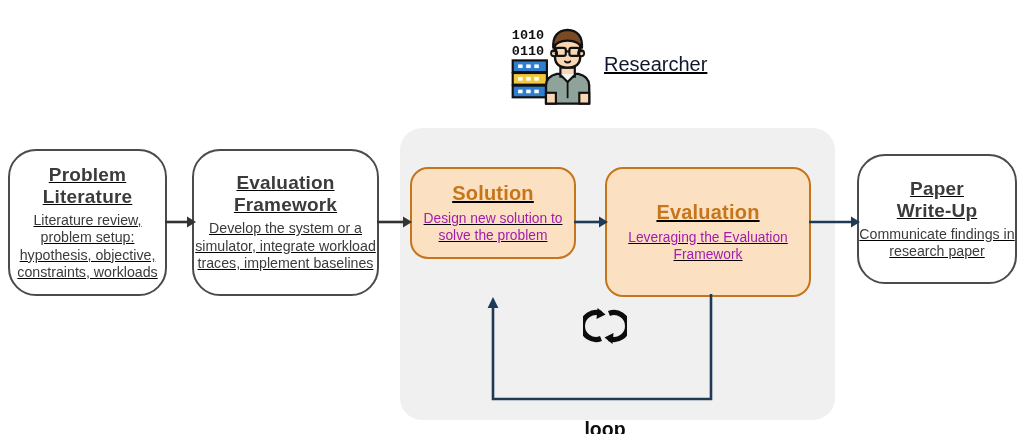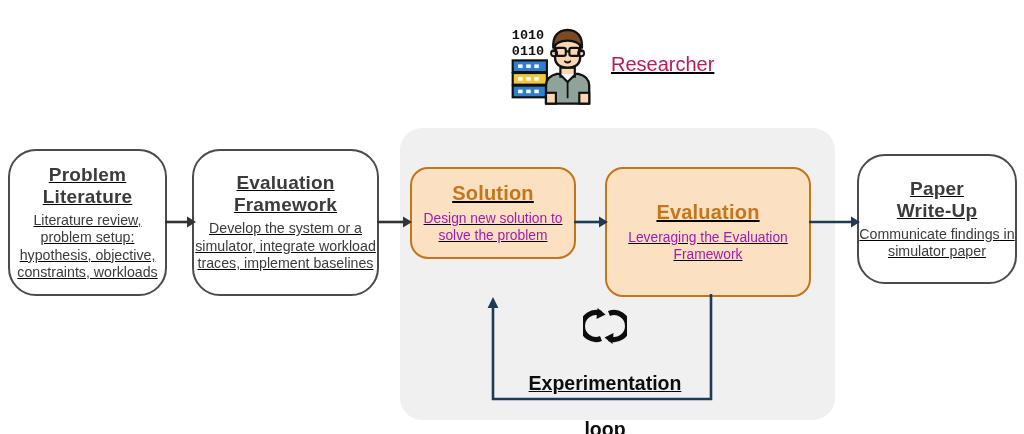--- a/index.html
+++ b/index.html
@@ -87,22 +87,22 @@
   
   .arrow { z-index: 5; }
   .arrow svg { display: block; overflow: visible; }
 
   
   #researcher { left: 510px; top: 14px; width: 250px; height: 100px; z-index: 6;
                 display: flex; align-items: center; }
   #researcher-icon { width: 90px; height: 90px; }
   #researcher-label {
     font-size: 20px;
-    color: #be185d;
-    margin-left: 11px;
+    color: #0f172a;
+    margin-left: 4px;
     white-space: nowrap;
   }
 
   
   #loop-caption {
     left: 470px;
     top: 306px;
     width: 270px;
     z-index: 5;
     text-align: center;
@@ -183,21 +183,21 @@
   <div class="abs node orange" id="node-evaluation">
     <div class="node-title">Evaluation</div>
     <div class="node-desc" style="max-width:180px;">Leveraging the Evaluation Framework</div>
   </div>
 
   <div class="abs node gray" id="node-paper">
     <div class="node-title">
       <span>Paper</span><br>
       <span>Write-Up</span>
     </div>
-    <div class="node-desc">Communicate findings in simulator paper</div>
+    <div class="node-desc">Communicate findings in research paper</div>
   </div>
 
   <div class="abs" id="researcher">
     <div id="researcher-icon">
       <svg viewBox="0 0 100 100" width="90" height="90">
 
         <g fill="#111111" font-family="'Liberation Mono', monospace" font-size="15" font-weight="bold">
           <text x="2" y="22">1010</text>
           <text x="2" y="40">0110</text>
         </g>
@@ -252,18 +252,18 @@
   </div>
 
   <div class="abs" id="loop-caption">
     <svg id="loop-icon" viewBox="0 0 44 40">
       <path d="M18 7.5 A 13.5 13.5 0 1 0 18 32.5" fill="none" stroke="#0d0d0d" stroke-width="5.2" stroke-linecap="butt"></path>
       <polygon points="14.5,2 22.5,8.5 13.5,13" fill="#0d0d0d"></polygon>
       <path d="M26 32.5 A 13.5 13.5 0 1 0 26 7.5" fill="none" stroke="#0d0d0d" stroke-width="5.2" stroke-linecap="butt"></path>
       <polygon points="29.5,38 21.5,31.5 30.5,27" fill="#0d0d0d"></polygon>
     </svg>
     <div id="loop-text">
-      <span>Experimentation</span><br>
+      <br>
       <span>loop</span>
     </div>
   </div>
 
 </div>
 
 </body></html>

